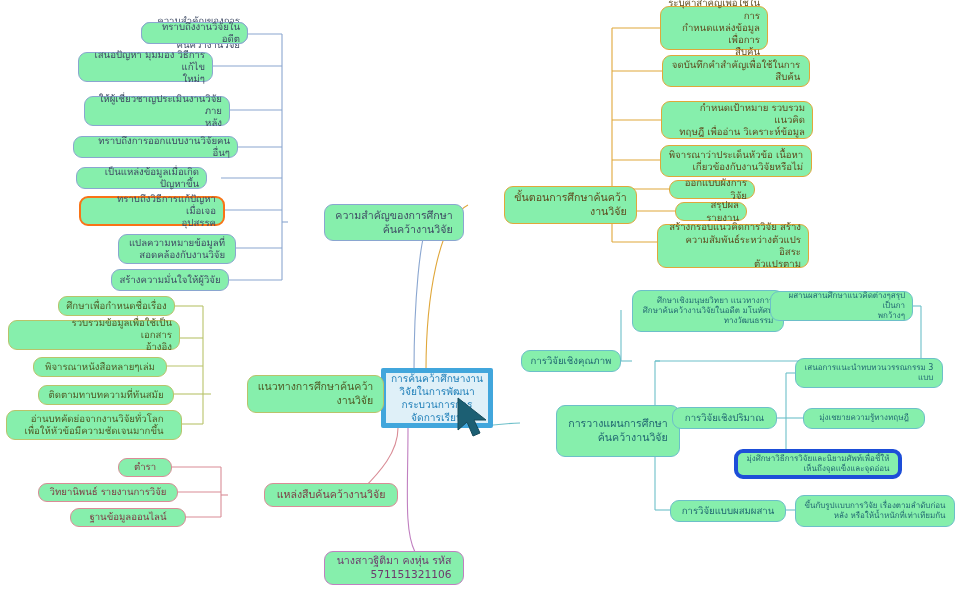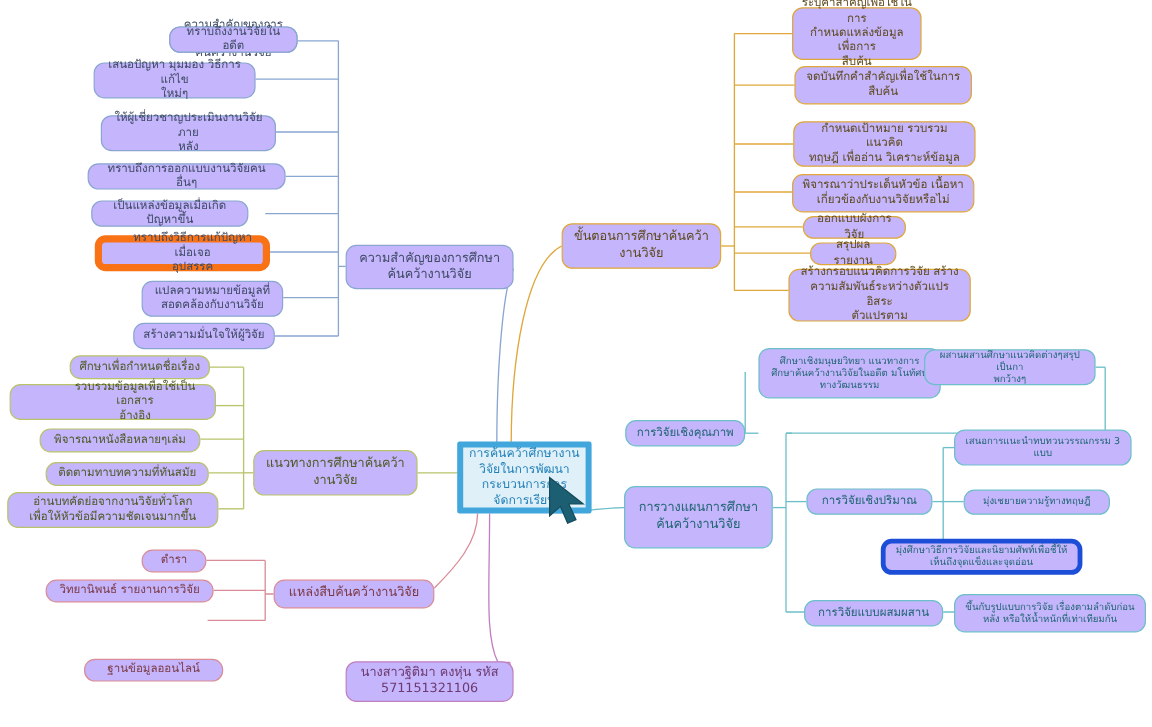--- a/index.html
+++ b/index.html
@@ -7,30 +7,30 @@
     width:960px;height:606px;
     font-family:"DejaVu Sans","Liberation Sans",sans-serif;
     overflow:hidden;position:relative;
   }
   #canvas{position:absolute;left:0;top:0;width:960px;height:606px;}
   svg.links{position:absolute;left:0;top:0;width:960px;height:606px;pointer-events:none;}
   .node{
     position:absolute;
     box-sizing:border-box;
     border-radius:9px;
-    background:#c4b5fd;
+    background:#86efac;
     display:flex;align-items:center;justify-content:center;
-    text-align:center;
+    text-align:right;
     line-height:1.28;
     padding:3px 7px;
     white-space:pre-line;
   }
   .node.sz-xs{font-size:8px;}
   .node.sz-m{font-size:9.6px;}
-  .node.sz-l{font-size:10.6px;}
+  .node.sz-l{font-size:10.6px;margin-left:36px;}
 
   
   #center-node{
     position:absolute;
     box-sizing:border-box;
     background:#dff0f8;
     border:5px solid #41a6dc;
     border-radius:2px;
     color:#1f7fb8;
     font-size:10.2px;
@@ -150,21 +150,21 @@
   <div class="node sz-m" style="left:78px;top:52px;width:135px;height:30px;border:1px solid #8aa6d0;color:#3e4a63;">เสนอปัญหา มุมมอง วิธีการแก้ไข
 ใหม่ๆ</div>
 
   <div class="node sz-m" style="left:84px;top:96px;width:146px;height:30px;border:1px solid #8aa6d0;color:#3e4a63;">ให้ผู้เชี่ยวชาญประเมินงานวิจัยภาย
 หลัง</div>
 
   <div class="node sz-m" style="left:73px;top:136px;width:165px;height:22px;border:1px solid #8aa6d0;color:#3e4a63;">ทราบถึงการออกแบบงานวิจัยคนอื่นๆ</div>
 
   <div class="node sz-m" style="left:76px;top:167px;width:131px;height:22px;border:1px solid #8aa6d0;color:#3e4a63;">เป็นแหล่งข้อมูลเมื่อเกิดปัญหาขึ้น</div>
 
-  <div class="node sz-m" style="left:79px;top:196px;width:146px;height:30px;border:6px solid #f97316;color:#3e4a63;padding-left:24px;">ทราบถึงวิธีการแก้ปัญหาเมื่อเจอ
+  <div class="node sz-m" style="left:79px;top:196px;width:146px;height:30px;border:2px solid #f97316;color:#3e4a63;padding-left:24px;">ทราบถึงวิธีการแก้ปัญหาเมื่อเจอ
 อุปสรรค</div>
 
   <div class="node sz-m" style="left:118px;top:234px;width:118px;height:30px;border:1px solid #8aa6d0;color:#3e4a63;">แปลความหมายข้อมูลที่
 สอดคล้องกับงานวิจัย</div>
 
   <div class="node sz-m" style="left:111px;top:269px;width:118px;height:22px;border:1px solid #8aa6d0;color:#3e4a63;">สร้างความมั่นใจให้ผู้วิจัย</div>
 
   <div class="node sz-l" style="left:288px;top:204px;width:140px;height:37px;border:1px solid #8aa6d0;color:#3e4a63;">ความสำคัญของการศึกษา
 ค้นคว้างานวิจัย</div>
 
@@ -204,21 +204,21 @@
   <div class="node sz-m" style="left:6px;top:410px;width:176px;height:30px;border:1px solid #b9c36a;color:#4f5a24;">อ่านบทคัดย่อจากงานวิจัยทั่วโลก
 เพื่อให้หัวข้อมีความชัดเจนมากขึ้น</div>
 
   <div class="node sz-l" style="left:211px;top:375px;width:137px;height:38px;border:1px solid #b9c36a;color:#4f5a24;">แนวทางการศึกษาค้นคว้า
 งานวิจัย</div>
 
   <div class="node sz-m" style="left:118px;top:458px;width:54px;height:19px;border:1px solid #d98c96;color:#7d3a44;">ตำรา</div>
 
   <div class="node sz-m" style="left:38px;top:483px;width:140px;height:19px;border:1px solid #d98c96;color:#7d3a44;">วิทยานิพนธ์ รายงานการวิจัย</div>
 
-  <div class="node sz-m" style="left:70px;top:508px;width:116px;height:19px;border:1px solid #d98c96;color:#7d3a44;margin-top:41px;">ฐานข้อมูลออนไลน์</div>
+  <div class="node sz-m" style="left:70px;top:508px;width:116px;height:19px;border:1px solid #d98c96;color:#7d3a44;">ฐานข้อมูลออนไลน์</div>
 
   <div class="node sz-l" style="left:228px;top:483px;width:134px;height:24px;border:1px solid #d98c96;color:#7d3a44;">แหล่งสืบค้นคว้างานวิจัย</div>
 
   <div class="node sz-l" style="left:288px;top:551px;width:140px;height:34px;border:1px solid #c07fc0;color:#6d3a6d;">นางสาวฐิติมา คงหุ่น รหัส
 571151321106</div>
 
   <div class="node sz-l" style="left:520px;top:405px;width:124px;height:52px;border:1px solid #6cbfc9;color:#1f6570;">การวางแผนการศึกษา
 ค้นคว้างานวิจัย</div>
 
   <div class="node sz-m" style="left:521px;top:350px;width:100px;height:22px;border:1px solid #6cbfc9;color:#1f6570;">การวิจัยเชิงคุณภาพ</div>

